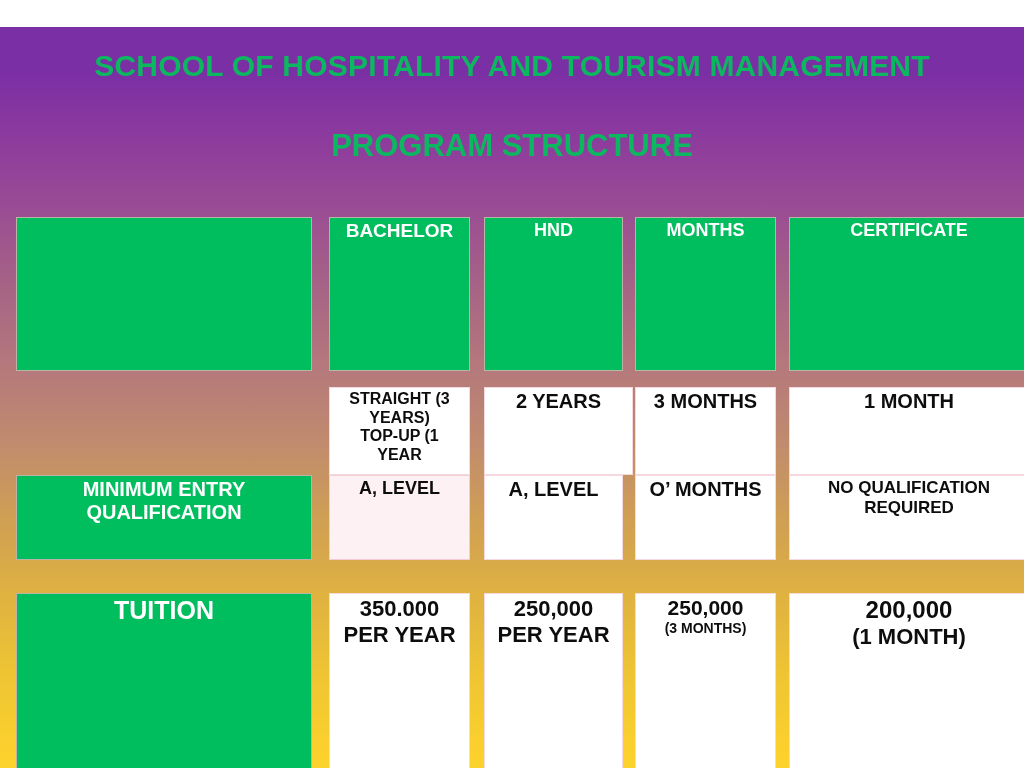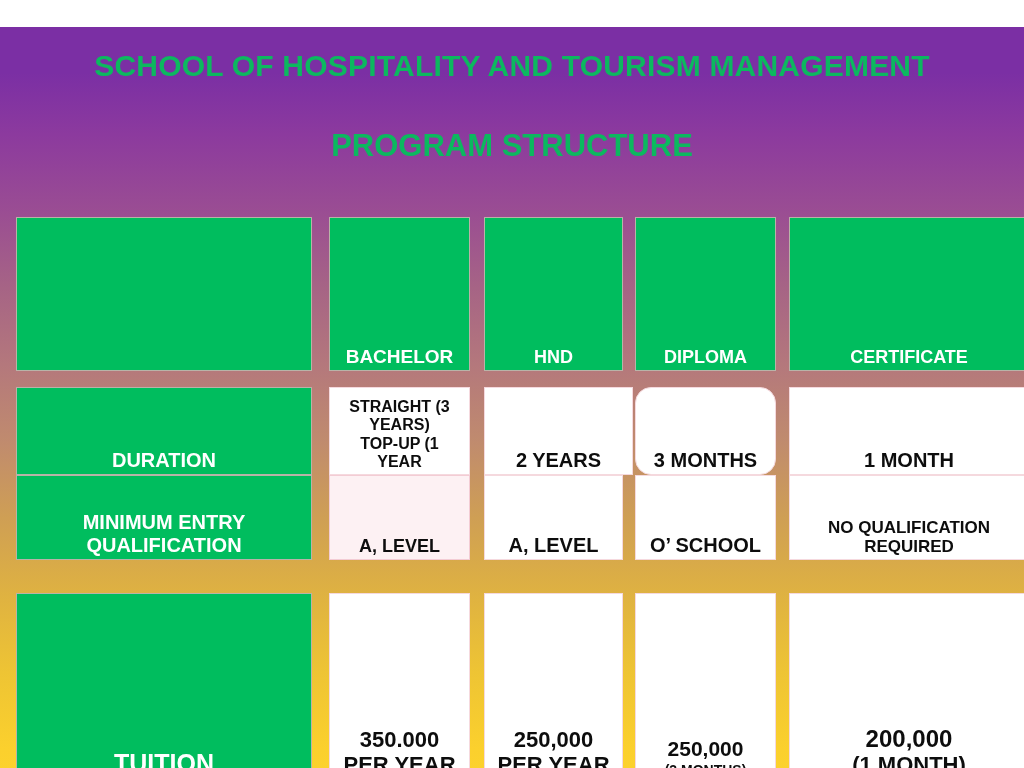--- a/index.html
+++ b/index.html
@@ -76,21 +76,21 @@
     position: absolute;
     left: 0;
     width: 1024px;
   }
 
   .cell {
     position: absolute;
     top: 0;
     box-sizing: border-box;
     display: flex;
-    align-items: flex-end;
+    align-items: flex-start;
     justify-content: center;
     text-align: center;
     padding: 2px 6px;
     line-height: 1.16;
   }
 
   .cell.green {
     background: #00bd5e;
     color: #ffffff;
     font-weight: bold;
@@ -148,58 +148,55 @@
       <div class="cell green c0" style="left:16px;width:296px;height:154px;">
         <span class="inner"></span>
       </div>
       <div class="cell green c1" style="left:329px;width:141px;height:154px;">
         <span class="inner">BACHELOR</span>
       </div>
       <div class="cell green c2" style="left:484px;width:139px;height:154px;">
         <span class="inner">HND</span>
       </div>
       <div class="cell green c3" style="left:635px;width:141px;height:154px;">
-        <span class="inner">DIPLOMA</span>
+        <span class="inner">MONTHS</span>
       </div>
       <div class="cell green c4" style="left:789px;width:240px;height:154px;">
         <span class="inner">CERTIFICATE</span>
       </div>
     </div>
 
     <div class="row r1" style="top:170px;height:88px;">
-      <div class="cell green c0" style="left:16px;width:296px;height:88px;">
-        <span class="inner">DURATION</span>
-      </div>
       <div class="cell white c1" style="left:329px;width:141px;height:88px;">
         <span class="inner" style="white-space:pre-line;">STRAIGHT (3 YEARS)
 TOP-UP (1 YEAR</span>
       </div>
       <div class="cell white c2" style="left:484px;width:149px;height:88px;">
         <span class="inner">2 YEARS</span>
       </div>
-      <div class="cell white c3" style="left:635px;width:141px;height:88px;border-radius:16px;">
+      <div class="cell white c3" style="left:635px;width:141px;height:88px;">
         <span class="inner">3 MONTHS</span>
       </div>
       <div class="cell white c4" style="left:789px;width:240px;height:88px;">
         <span class="inner">1 MONTH</span>
       </div>
     </div>
 
     <div class="row r2" style="top:258px;height:85px;">
       <div class="cell green c0" style="left:16px;width:296px;height:85px;">
         <span class="inner">MINIMUM ENTRY QUALIFICATION</span>
       </div>
       <div class="cell pinkish c1" style="left:329px;width:141px;height:85px;">
         <span class="inner">A, LEVEL</span>
       </div>
       <div class="cell white c2" style="left:484px;width:139px;height:85px;">
         <span class="inner">A, LEVEL</span>
       </div>
       <div class="cell white c3" style="left:635px;width:141px;height:85px;">
-        <span class="inner">O’ SCHOOL</span>
+        <span class="inner">O’ MONTHS</span>
       </div>
       <div class="cell white c4" style="left:789px;width:240px;height:85px;">
         <span class="inner">NO QUALIFICATION REQUIRED</span>
       </div>
     </div>
 
     <div class="row r3" style="top:376px;height:188px;">
       <div class="cell green c0" style="left:16px;width:296px;height:188px;">
         <span class="inner">TUITION</span>
       </div>

